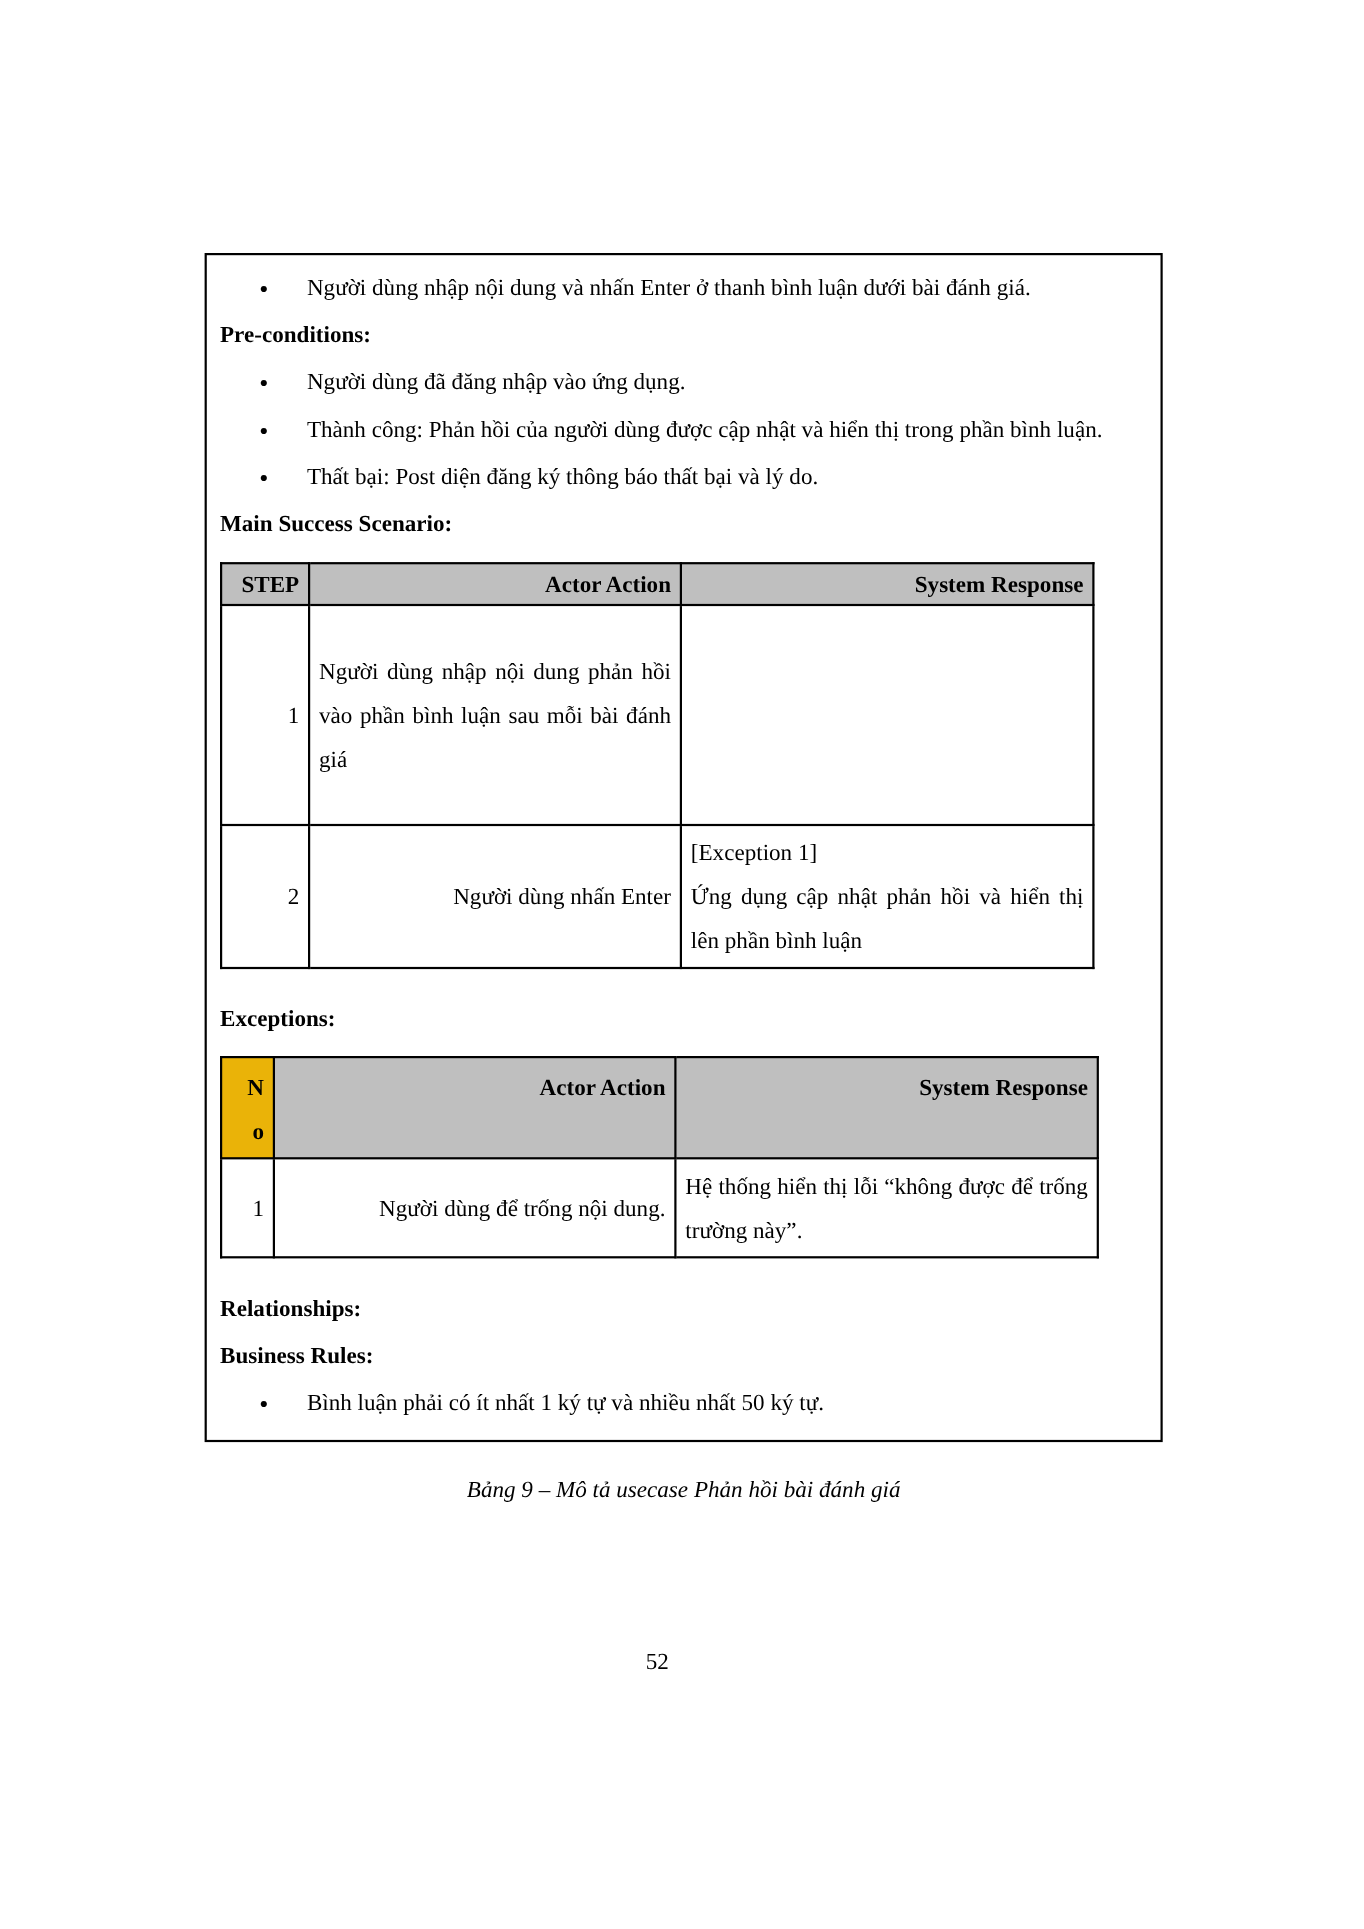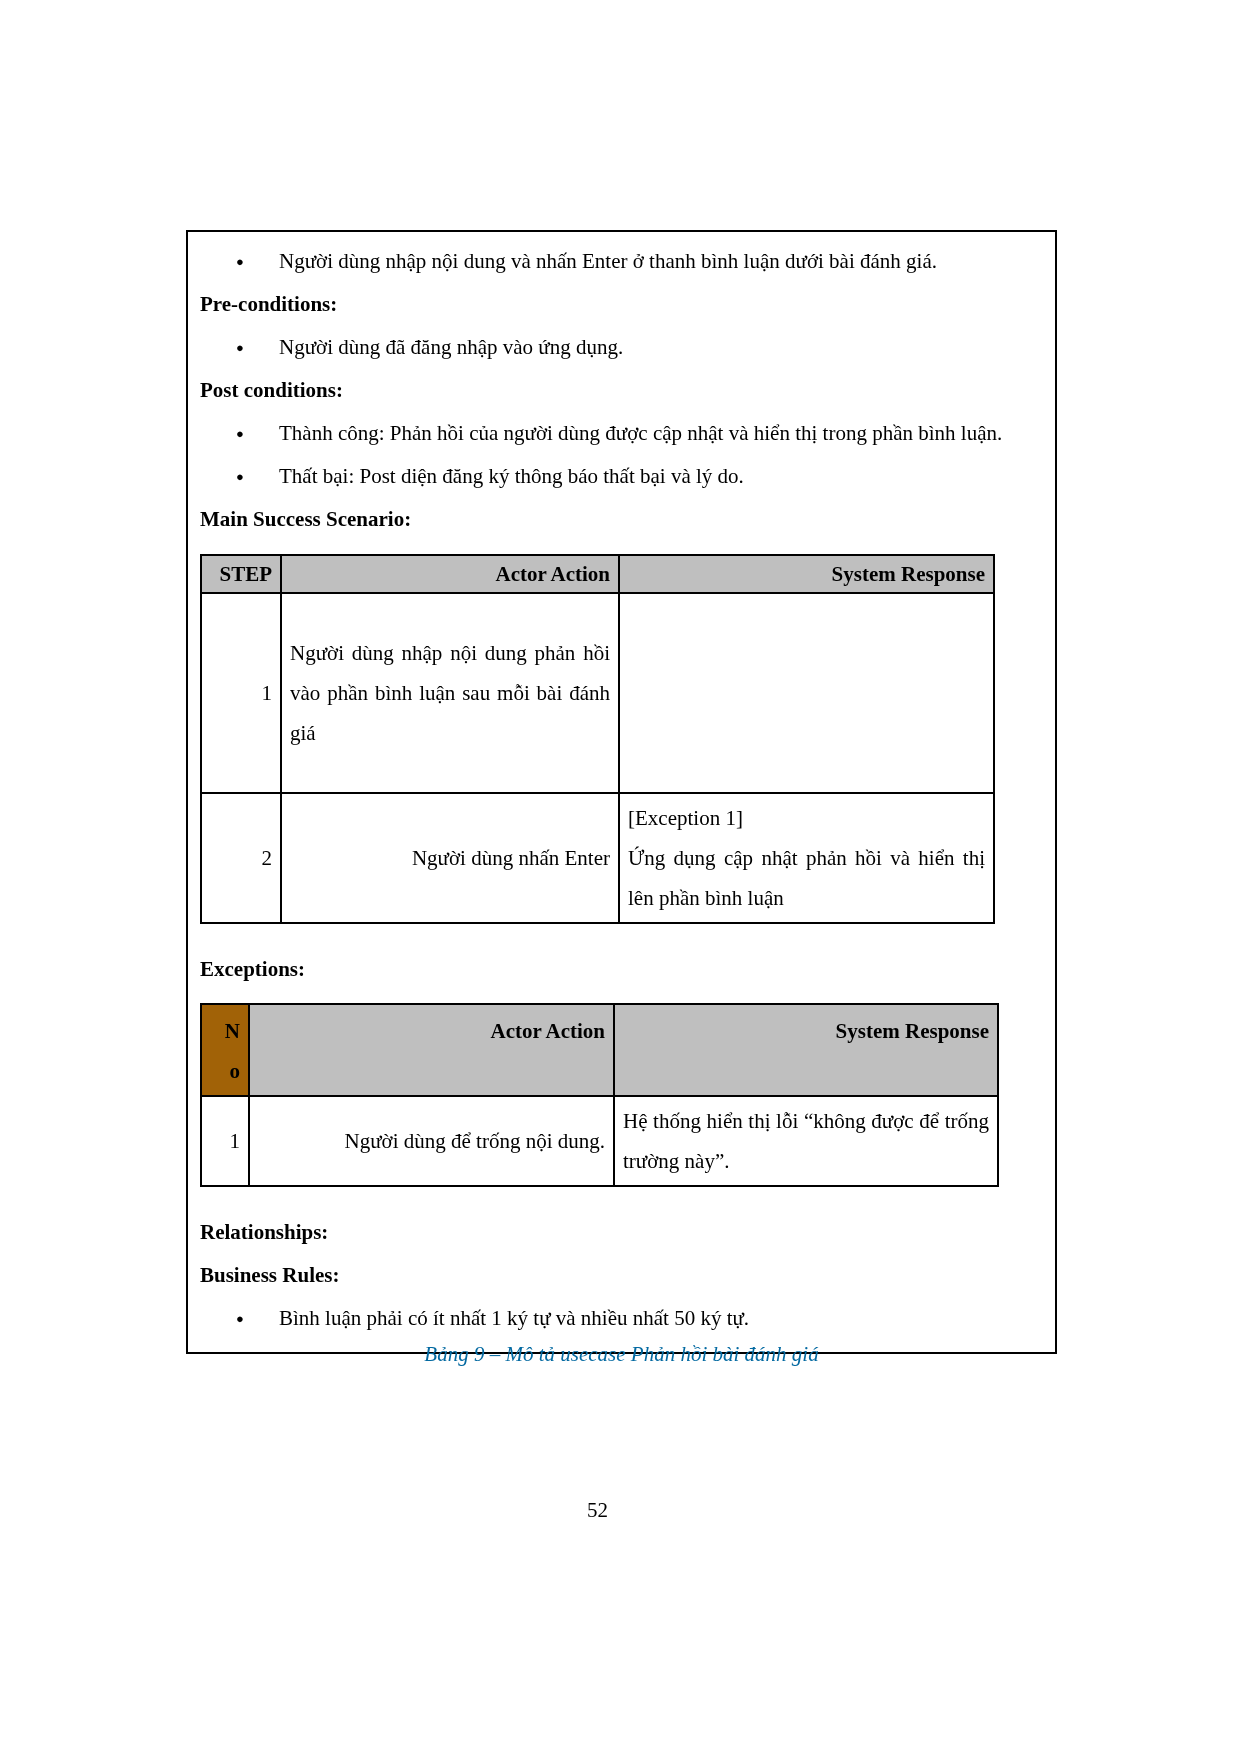--- a/index.html
+++ b/index.html
@@ -81,21 +81,20 @@
       <span class="btext">Người dùng nhập nội dung và nhấn Enter ở thanh bình luận dưới bài đánh giá.</span>
     </div>
 
     <div class="heading">Pre-conditions:</div>
 
     <div class="bullet">
       <span class="marker">●</span>
       <span class="btext">Người dùng đã đăng nhập vào ứng dụng.</span>
     </div>
 
-    <div class="heading">Post conditions:</div>
 
     <div class="bullet">
       <span class="marker">●</span>
       <span class="btext">Thành công: Phản hồi của người dùng được cập nhật và hiển thị trong phần bình luận.</span>
     </div>
 
     <div class="bullet">
       <span class="marker">●</span>
       <span class="btext">Thất bại: Post diện đăng ký thông báo thất bại và lý do.</span>
     </div>
@@ -121,21 +120,21 @@
 Ứng dụng cập nhật phản hồi và hiển thị lên phần bình luận</td>
       </tr>
     </tbody>
       </table>
 
     <div class="heading gap-after-table">Exceptions:</div>
 
     <table class="t-exc">
       <tbody>
           <tr class="hrow">
-        <th class="c-no" style="background: #a16207;"><span class="hdr-break">No</span></th>
+        <th class="c-no" style="background: #eab308;"><span class="hdr-break">No</span></th>
         <th class="c-actor" style="background: rgb(191, 191, 191);">Actor Action</th>
         <th class="c-system" style="background: rgb(191, 191, 191);">System Response</th>
       </tr>
       <tr class="drow">
         <td class="c-no">1</td>
         <td class="c-actor">Người dùng để trống nội dung.</td>
         <td class="c-system justify">Hệ thống hiển thị lỗi “không được để trống trường này”.</td>
       </tr>
     </tbody>
       </table>
@@ -144,17 +143,17 @@
 
     <div class="heading">Business Rules:</div>
 
     <div class="bullet">
       <span class="marker">●</span>
       <span class="btext">Bình luận phải có ít nhất 1 ký tự và nhiều nhất 50 ký tự.</span>
     </div>
 
   </div>
 
-  <div class="caption" style="color: #0369a1; font-style: italic;">Bảng 9 – Mô tả usecase Phản hồi bài đánh giá</div>
+  <div class="caption" style="color: #000000; font-style: italic;">Bảng 9 – Mô tả usecase Phản hồi bài đánh giá</div>
 
   <div class="page-number">52</div>
 
 </div>
 
 </body></html>

